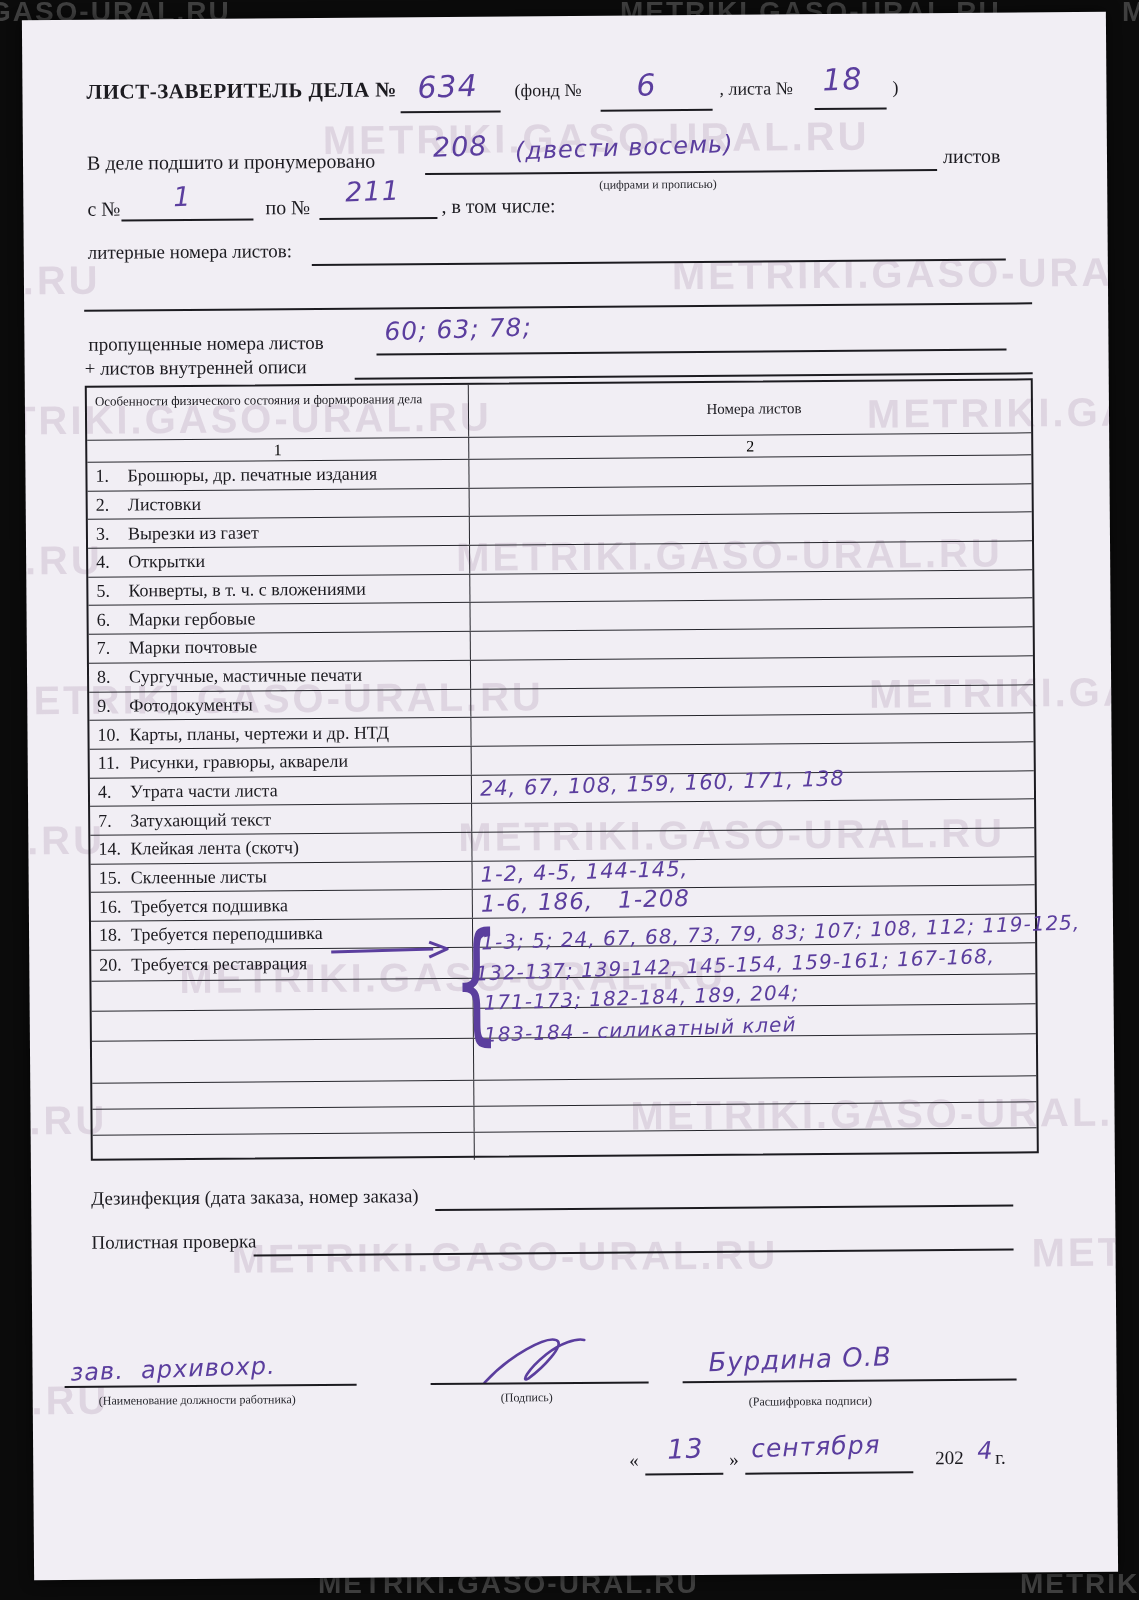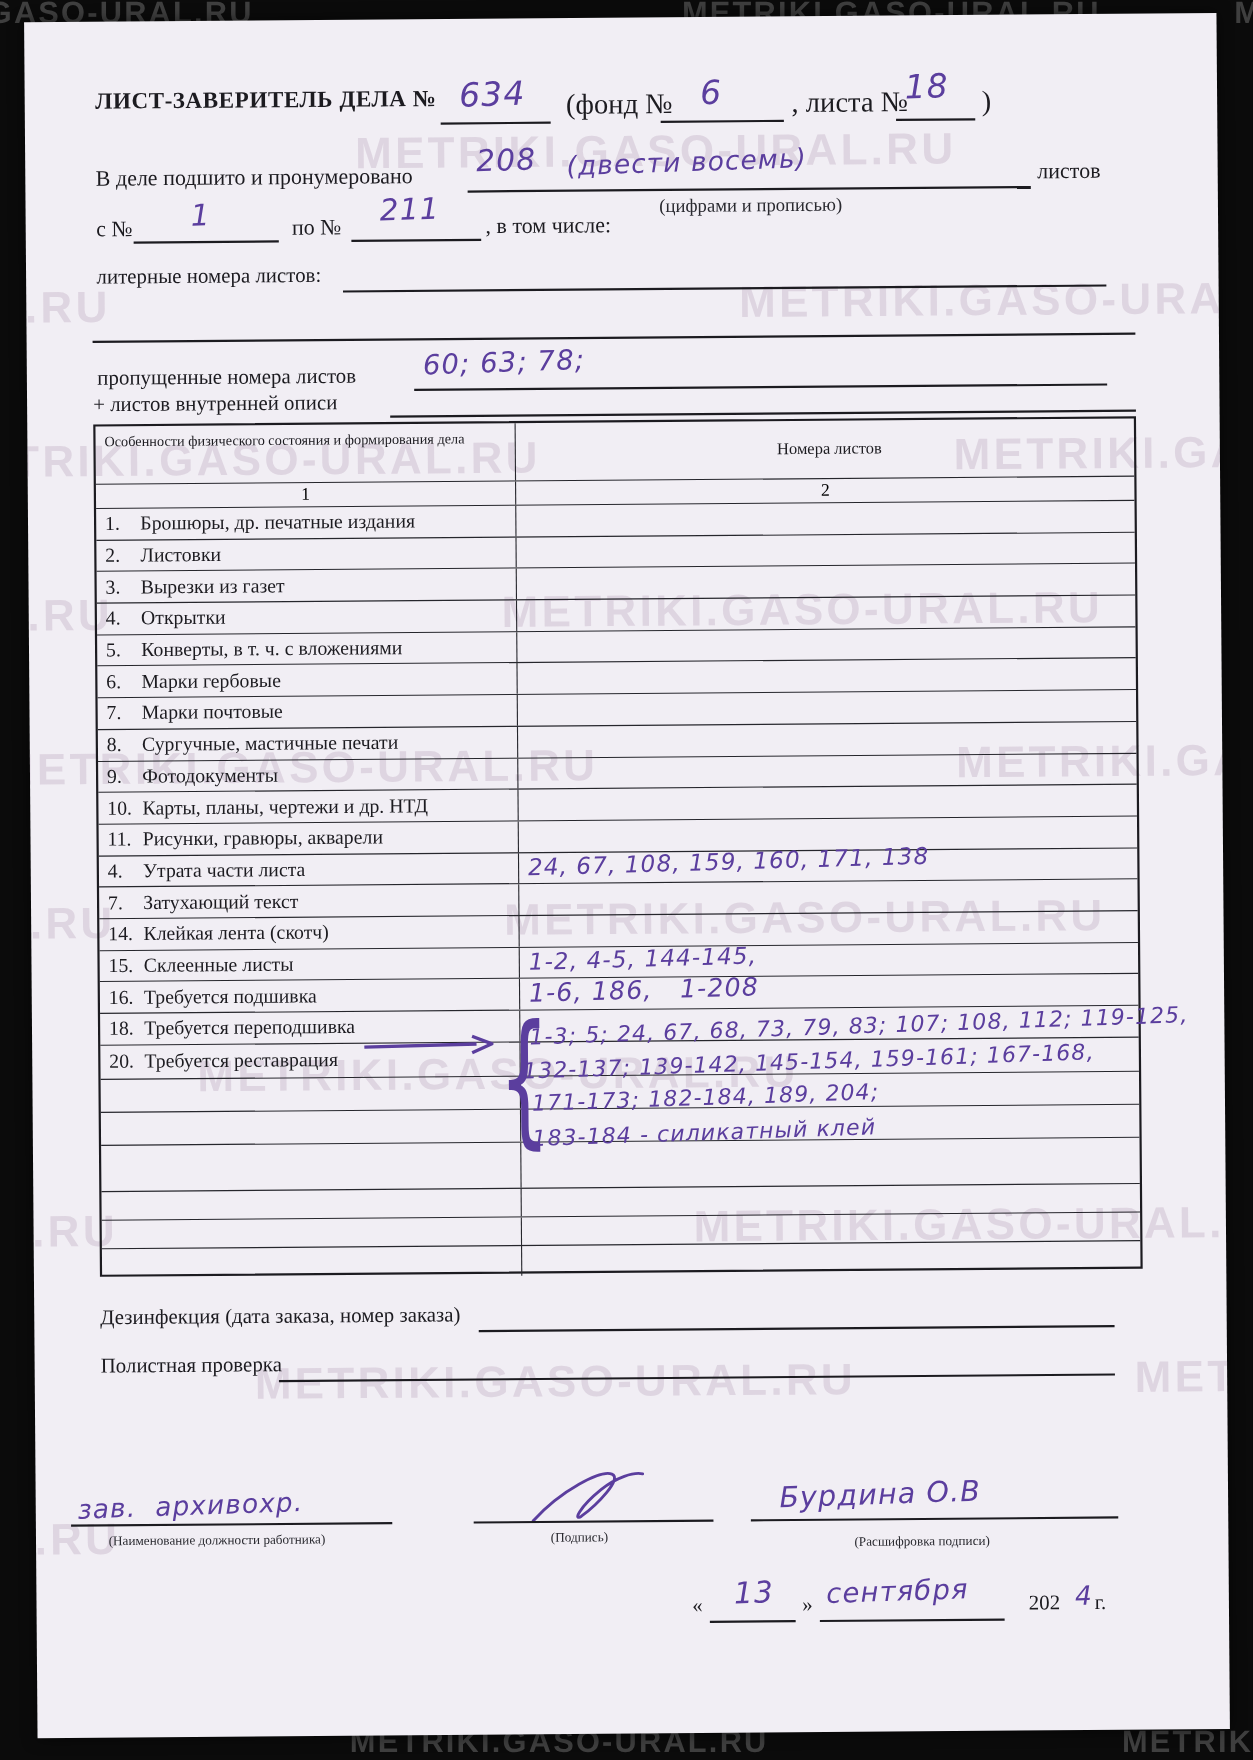--- a/index.html
+++ b/index.html
@@ -6,24 +6,24 @@
   .stage{position:relative;width:1139px;height:1600px;background:#0b0b0b;overflow:hidden;
          font-family:"Liberation Serif", serif;}
   .wm-band{position:absolute;font-family:"Liberation Sans", sans-serif;font-weight:bold;
            font-size:28px;letter-spacing:2px;color:#3f3f3f;white-space:pre;}
   .page{position:absolute;left:28px;top:16px;width:1084px;height:1560px;background:#f1eef4;
         overflow:hidden;transform:rotate(-0.45deg);box-shadow:0 0 14px rgba(0,0,0,.6);}
   .wm{position:absolute;font-family:"Liberation Sans", sans-serif;font-weight:bold;
       font-size:40px;letter-spacing:3px;color:rgba(150,115,150,.20);white-space:pre;}
   .t{position:absolute;color:#1c1b20;white-space:pre;}
   .t21b{font-size:21px;font-weight:bold;letter-spacing:.5px;}
-  .t21{font-size:26px;}
+  .t21{font-size:18px;}
   .t20{font-size:20px;}
   .t18{font-size:19px;}
-  .sm{position:absolute;color:#2a2a30;font-size:17px;}
+  .sm{position:absolute;color:#2a2a30;font-size:12px;}
   .sm12{font-size:12px;}
   .ul{position:absolute;border-bottom:2px solid #1c1b20;height:0;}
   .hw{position:absolute;font-family:"DejaVu Sans", sans-serif;font-style:italic;
       color:#5b3e9e;white-space:pre;letter-spacing:1px;transform:rotate(-1.5deg);}
   .table{position:absolute;left:60px;top:366px;width:948px;height:775px;
          border:2px solid #1c1b20;box-sizing:border-box;display:flex;flex-direction:column;}
   .trow{display:flex;flex:none;border-bottom:1.5px solid #26262c;box-sizing:border-box;}
   .c1{width:382px;flex:none;border-right:1.5px solid #26262c;box-sizing:border-box;
       display:flex;align-items:center;padding:0 4px 0 8px;overflow:visible;}
   .c2{flex:1;display:flex;align-items:center;padding-left:8px;position:relative;overflow:visible;}
@@ -322,21 +322,21 @@
     <span class="sm sm12" style="left:66px;top:1374px">(Наименование должности работника)</span>
 
     <svg style="left:448px;top:1318px" width="120" height="52" viewBox="0 0 120 52">
       <path d="M4 48 C30 20 66 2 76 6 C86 10 62 34 48 44 C40 49 46 36 66 20 C80 9 96 4 104 6" stroke="#5b3e9e" stroke-width="2.6" fill="none" stroke-linecap="round"></path>
     </svg>
     <i class="ul" style="left:398px;top:1366px;width:218px"></i>
     <span class="sm sm12" style="left:468px;top:1374px">(Подпись)</span>
 
     <span class="hw" style="left:676px;top:1330px;font-size:26px">Бурдина О.В</span>
     <i class="ul" style="left:650px;top:1366px;width:334px"></i>
-    <span class="sm sm12" style="left:744px;top:1380px">(Расшифровка подписи)</span>
+    <span class="sm sm12" style="left:716px;top:1380px">(Расшифровка подписи)</span>
 
     <span class="t t18" style="left:596px;top:1434px">«</span>
     <i class="ul" style="left:612px;top:1458px;width:78px"></i>
     <span class="hw" style="left:634px;top:1418px;font-size:27px">13</span>
     <span class="t t18" style="left:696px;top:1434px">»</span>
     <i class="ul" style="left:712px;top:1458px;width:168px"></i>
     <span class="hw" style="left:718px;top:1418px;font-size:25px">сентября</span>
     <span class="t t18" style="left:902px;top:1434px">202</span>
     <span class="hw" style="left:944px;top:1424px;font-size:24px">4</span>
     <span class="t t18" style="left:962px;top:1434px">г.</span>

